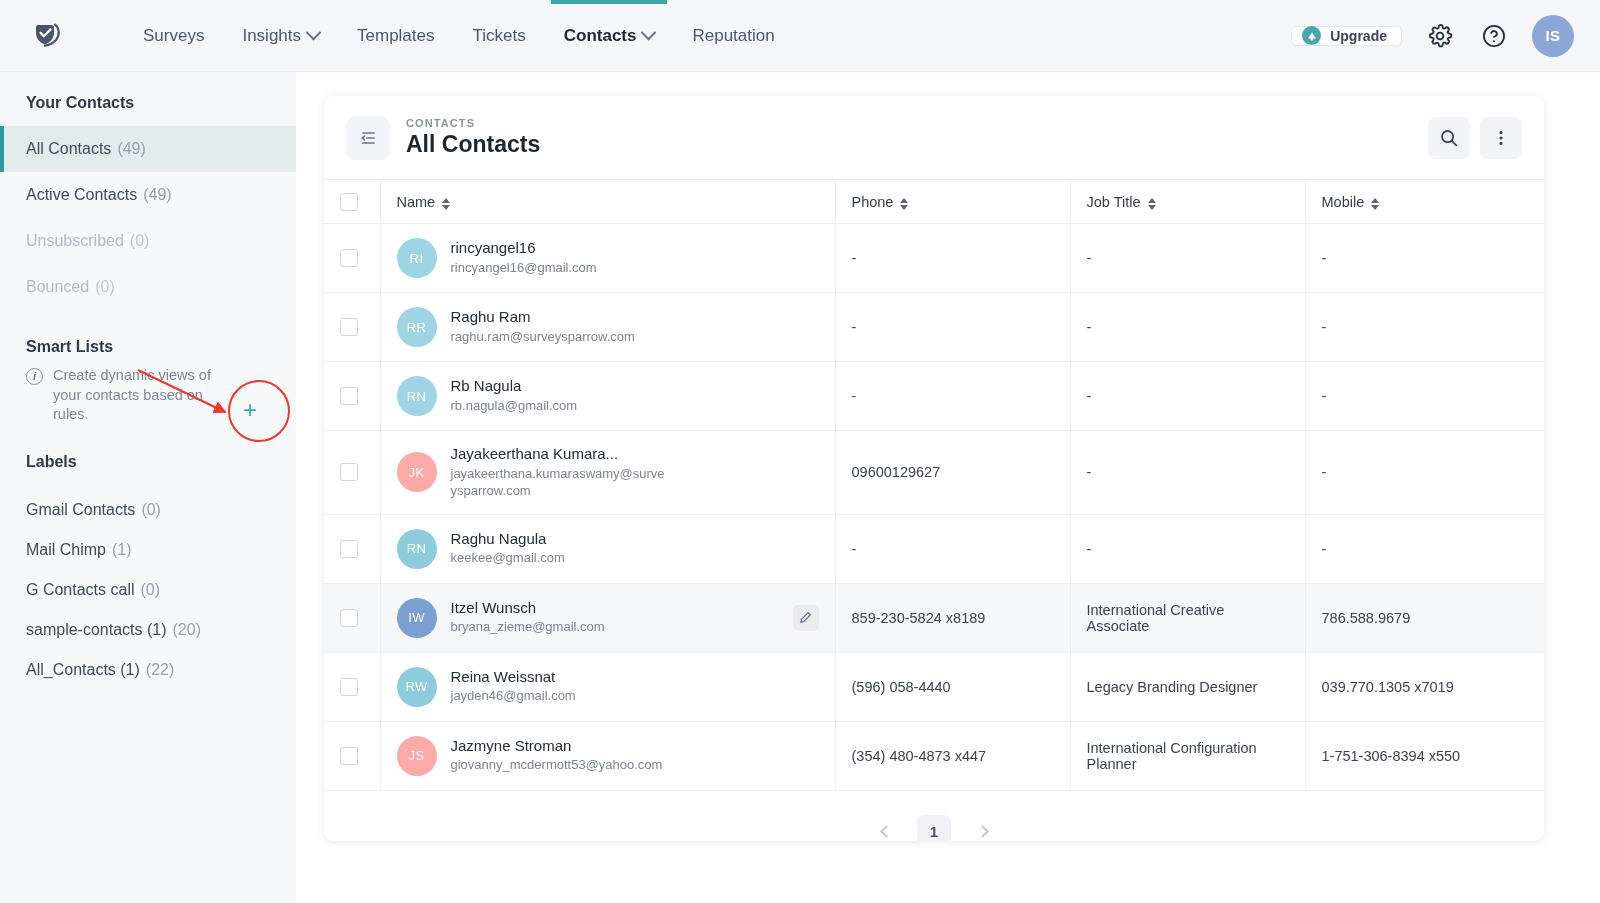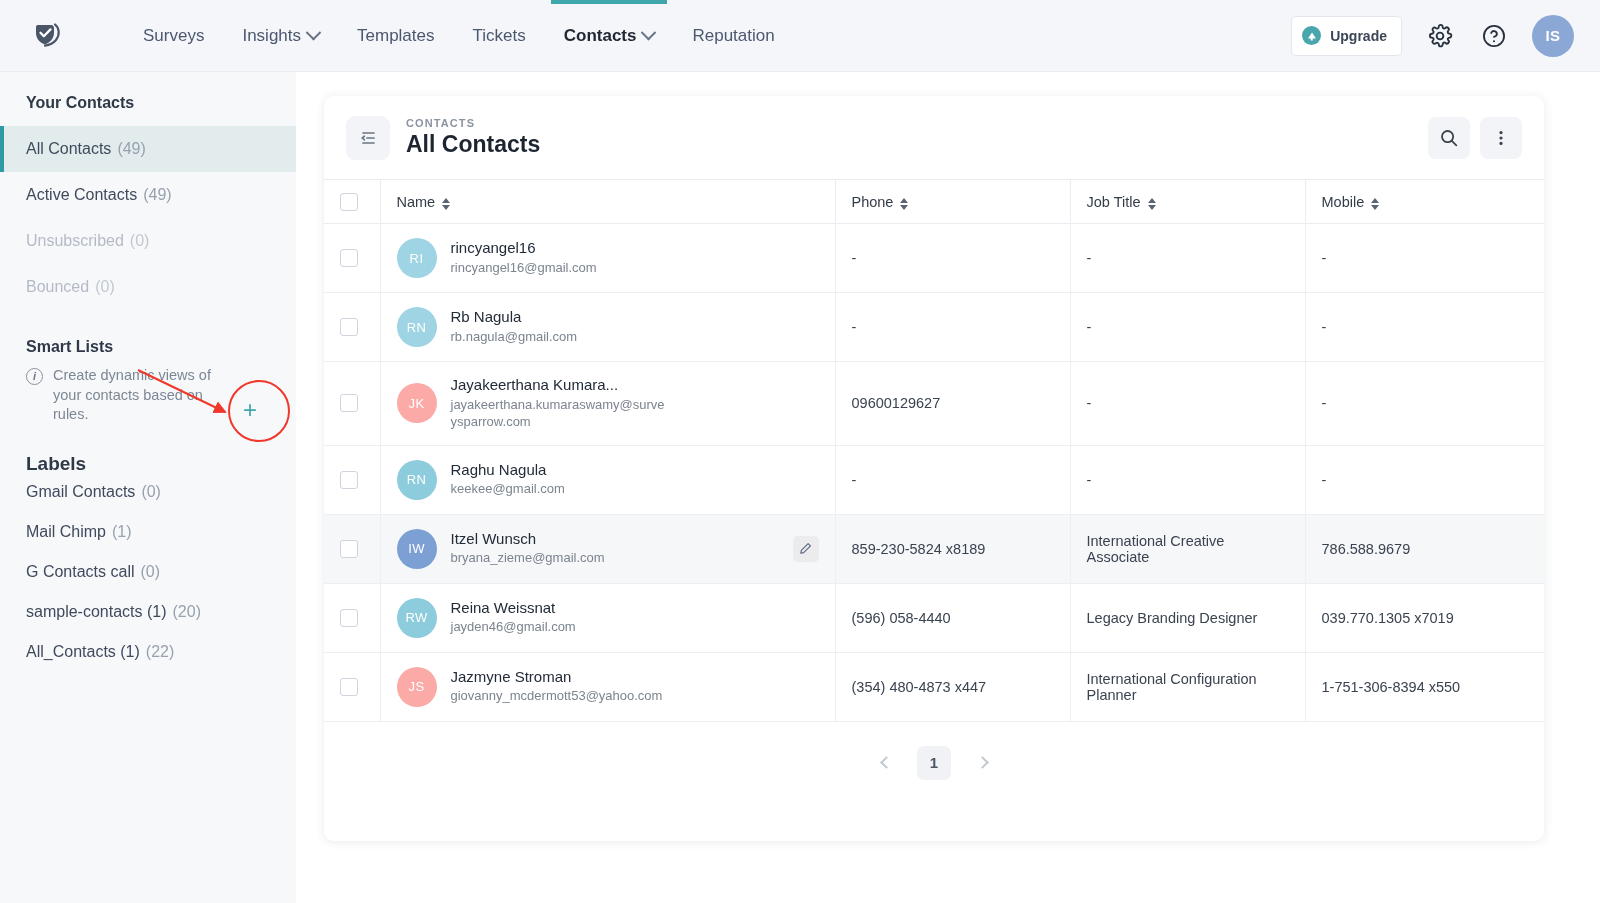--- a/index.html
+++ b/index.html
@@ -39,21 +39,21 @@
     width: 11px; height: 11px;
     border-right: 2px solid #6a7589; border-bottom: 2px solid #6a7589;
     transform: rotate(45deg) translate(-2px,-2px);
     display: inline-block;
   }
 
   .top-right { margin-left: auto; display: flex; align-items: center; gap: 22px; margin-right: 26px; }
   .upgrade-btn {
     display: flex; align-items: center; gap: 9px;
     background: #ffffff; border: 1px solid #e2e7ee; border-radius: 5px;
-    height: 40px; padding: 0 14px 0 10px;
+    height: 20px; padding: 0 14px 0 10px;
     font-size: 14px; font-weight: 600; color: #3c4657; cursor: pointer;
   }
   .upgrade-icon {
     width: 19px; height: 19px; border-radius: 50%;
     background: #4aa6ad; position: relative; flex: none;
   }
   .upgrade-icon::after {
     content:""; position:absolute; left:50%; top:50%;
     width:0;height:0; transform: translate(-50%,-60%);
     border-left:4px solid transparent; border-right:4px solid transparent;
@@ -104,25 +104,25 @@
     display: flex; gap: 10px; padding: 0 26px 0 26px;
     font-size: 14.5px; color: #7d8794; line-height: 1.35; max-width: 268px;
   }
   .info-circle {
     width: 17px; height: 17px; border-radius: 50%;
     border: 1.4px solid #8a93a0; color: #6d7682;
     font-size: 11px; font-weight: 700; font-style: italic;
     display:flex; align-items:center; justify-content:center; flex:none; margin-top:2px;
   }
   .labels-head {
-    font-size: 19px; font-weight: 700; color: #2f3947;
+    font-size: 16px; font-weight: 700; color: #2f3947;
     padding: 0 26px; margin-bottom: 8px;
   }
   .label-item {
-    height: 40px; display: flex; align-items: flex-start;
+    height: 40px; display: flex; align-items: flex-end;
     padding: 0 26px; font-size: 16px; color: #3f4a5c; cursor: pointer;
   }
   .label-item .count { color: #98a1ae; margin-left: 6px; }
 
   
   .plus-btn {
     position: absolute; left: 232px; top: 320px;
     width: 36px; height: 36px; border-radius: 50%;
     display: flex; align-items: center; justify-content: center;
     color: #3fa6ac; font-size: 24px; line-height: 1; cursor: pointer;
@@ -488,20 +488,39 @@
             <td class="dash">-</td>
             <td class="dash">-</td>
           </tr>
           <tr>
             <td>
               <span class="cbox"></span>
             </td>
             <td>
               <div class="name-cell">
                 <div class="avatar" style="background:#9ed4e3">
+                  <span>RR</span>
+                </div>
+                <div>
+                  <div class="nm">Raghu Ram</div>
+                  <div class="em">raghu.ram@surveysparrow.com</div>
+                </div>
+              </div>
+            </td>
+            <td class="dash">-</td>
+            <td class="dash">-</td>
+            <td class="dash">-</td>
+          </tr>
+          <tr>
+            <td>
+              <span class="cbox"></span>
+            </td>
+            <td>
+              <div class="name-cell">
+                <div class="avatar" style="background:#9ed4e3">
                   <span>RN</span>
                 </div>
                 <div>
                   <div class="nm">Rb Nagula</div>
                   <div class="em">rb.nagula@gmail.com</div>
                 </div>
               </div>
             </td>
             <td class="dash">-</td>
             <td class="dash">-</td>

